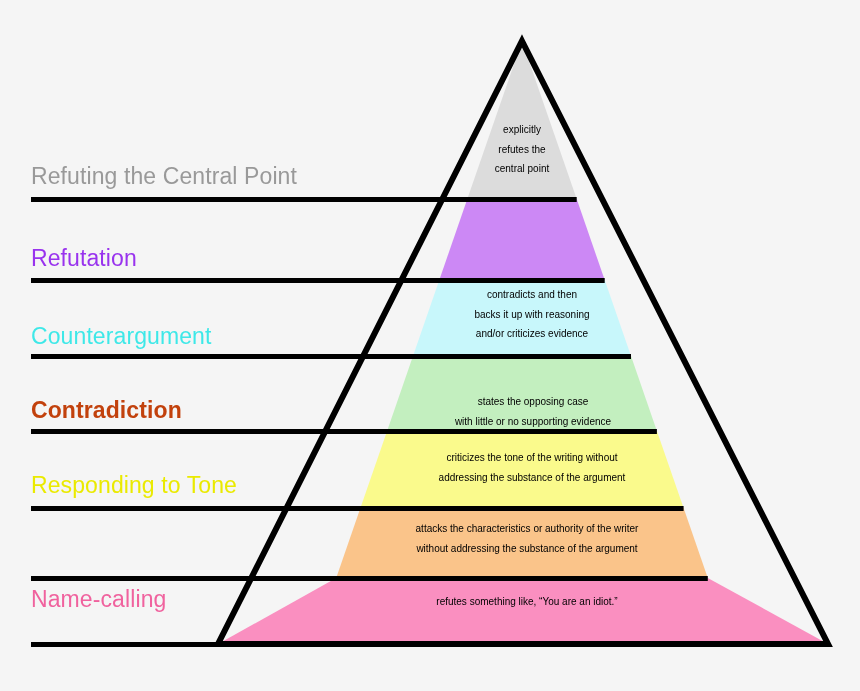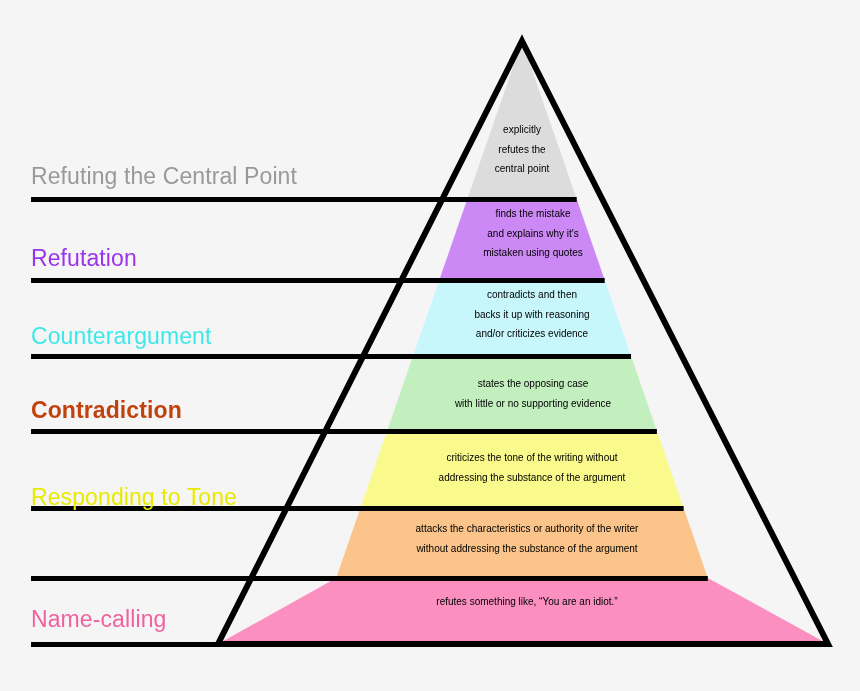--- a/index.html
+++ b/index.html
@@ -78,33 +78,30 @@
       <line x1="31" y1="644.5" x2="828" y2="644.5"></line>
     </g>
 
     <polygon points="522,41 828,644 218,644" fill="none" stroke="#000000" stroke-width="6" stroke-linejoin="miter"></polygon>
   </svg>
 
   <div class="tier-label" style="top:163px;color:#999999;">Refuting the Central Point</div>
   <div class="tier-label" style="top:245px;color:#9933ee;">Refutation</div>
   <div class="tier-label" style="top:323px;color:#3ee8e8;">Counterargument</div>
   <div class="tier-label" style="top:397px;color:#c2410c;font-weight:bold;">Contradiction</div>
-  <div class="tier-label" style="top:472px;color:#eaea00;margin-top:12px;">Responding to Tone</div>
-  <div class="tier-label" style="top:606px;color:#f0629e;">Name-calling</div>
+  <div class="tier-label" style="top:472px;color:#eaea00;">Responding to Tone</div>
+  <div class="tier-label" style="top:586px;color:#f0629e;">Name-calling</div>
 
   <div class="tier-desc" style="left:452px;top:120px;width:140px;">explicitly
 refutes the
 central point</div>
-  <div class="tier-desc" style="left:424px;top:204px;width:218px;">finds the mistake
-and explains why it's
-mistaken using quotes</div>
   <div class="tier-desc" style="left:396px;top:285px;width:272px;">contradicts and then
 backs it up with reasoning
 and/or criticizes evidence</div>
-  <div class="tier-desc" style="left:372px;top:374px;width:322px;">states the opposing case
+  <div class="tier-desc" style="left:372px;top:392px;width:322px;">states the opposing case
 with little or no supporting evidence</div>
   <div class="tier-desc" style="left:342px;top:448px;width:380px;text-align:center;">criticizes the tone of the writing without
 addressing the substance of the argument</div>
   <div class="tier-desc" style="left:288px;top:519px;width:478px;">attacks the characteristics or authority of the writer
 without addressing the substance of the argument</div>
   <div class="tier-desc" style="left:262px;top:592px;width:530px;">refutes something like, “You are an idiot.”</div>
 
 </div>
 
 </body></html>

